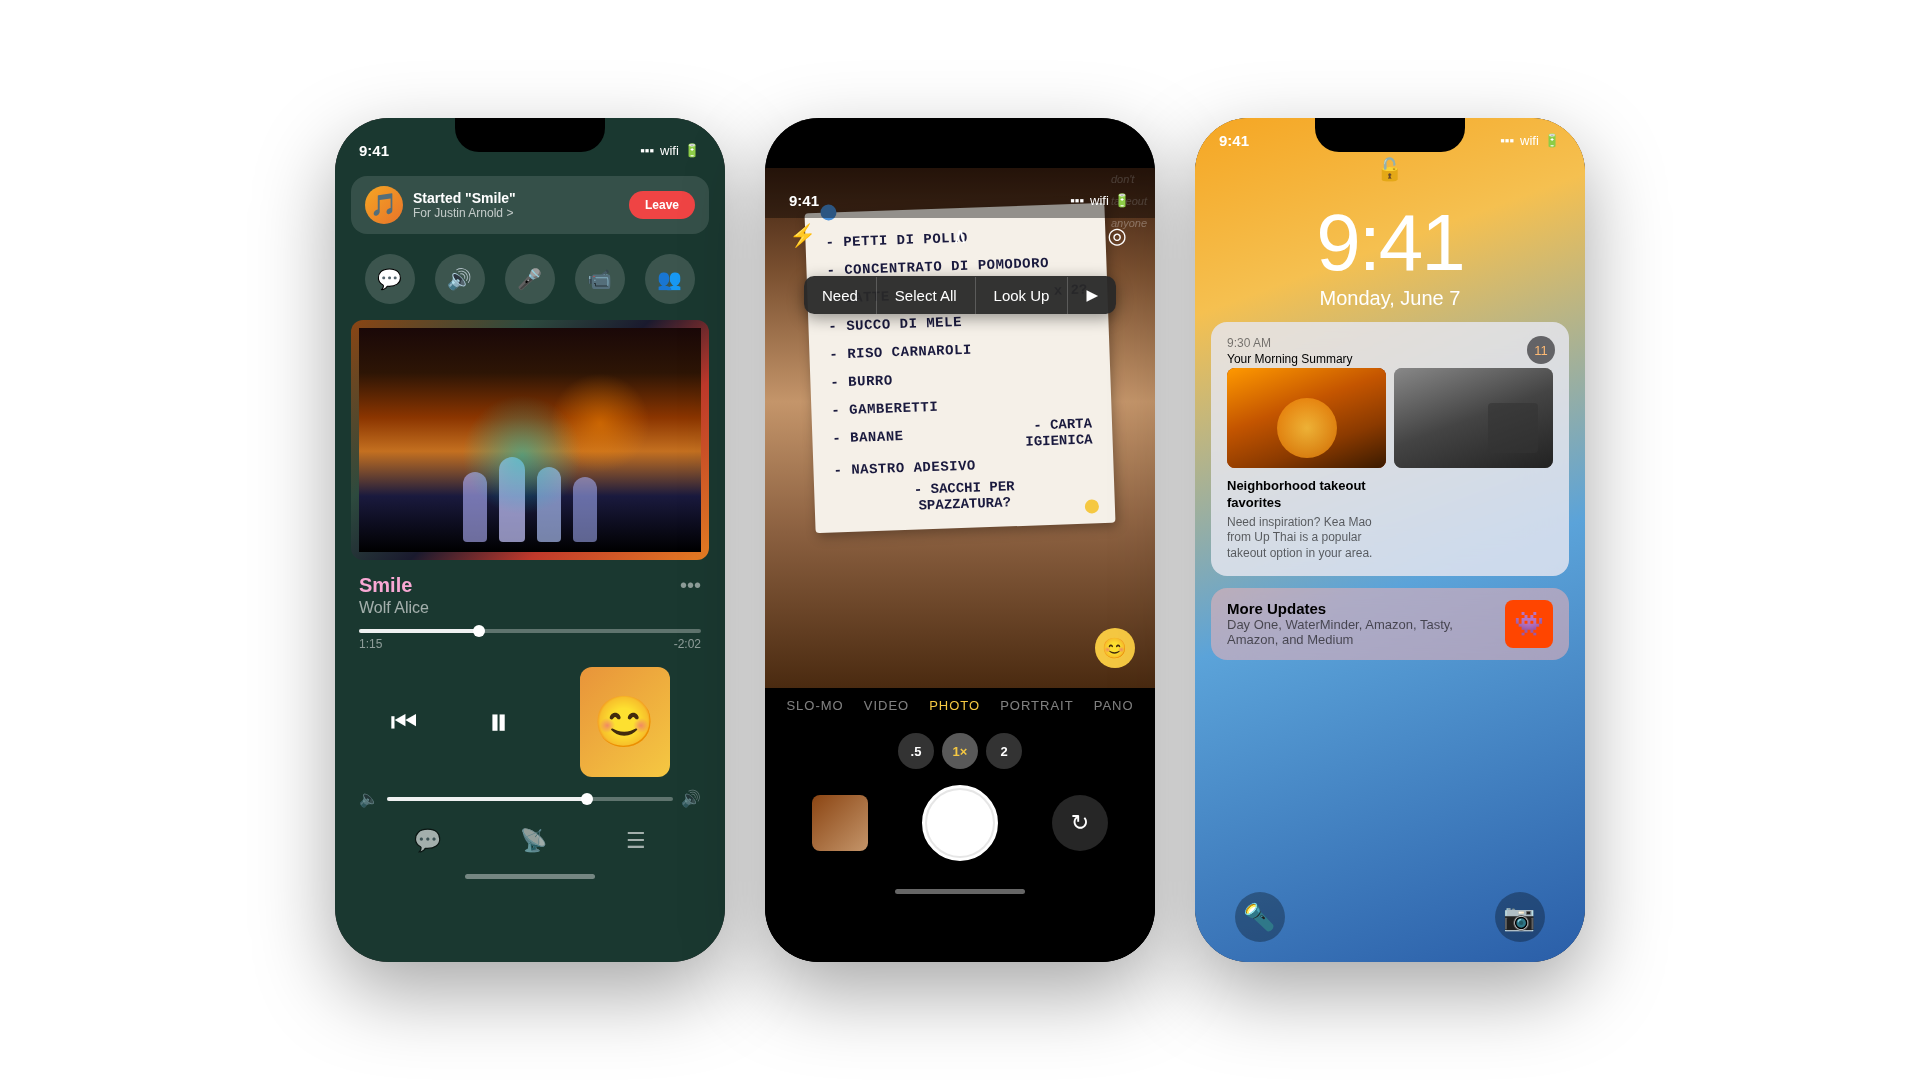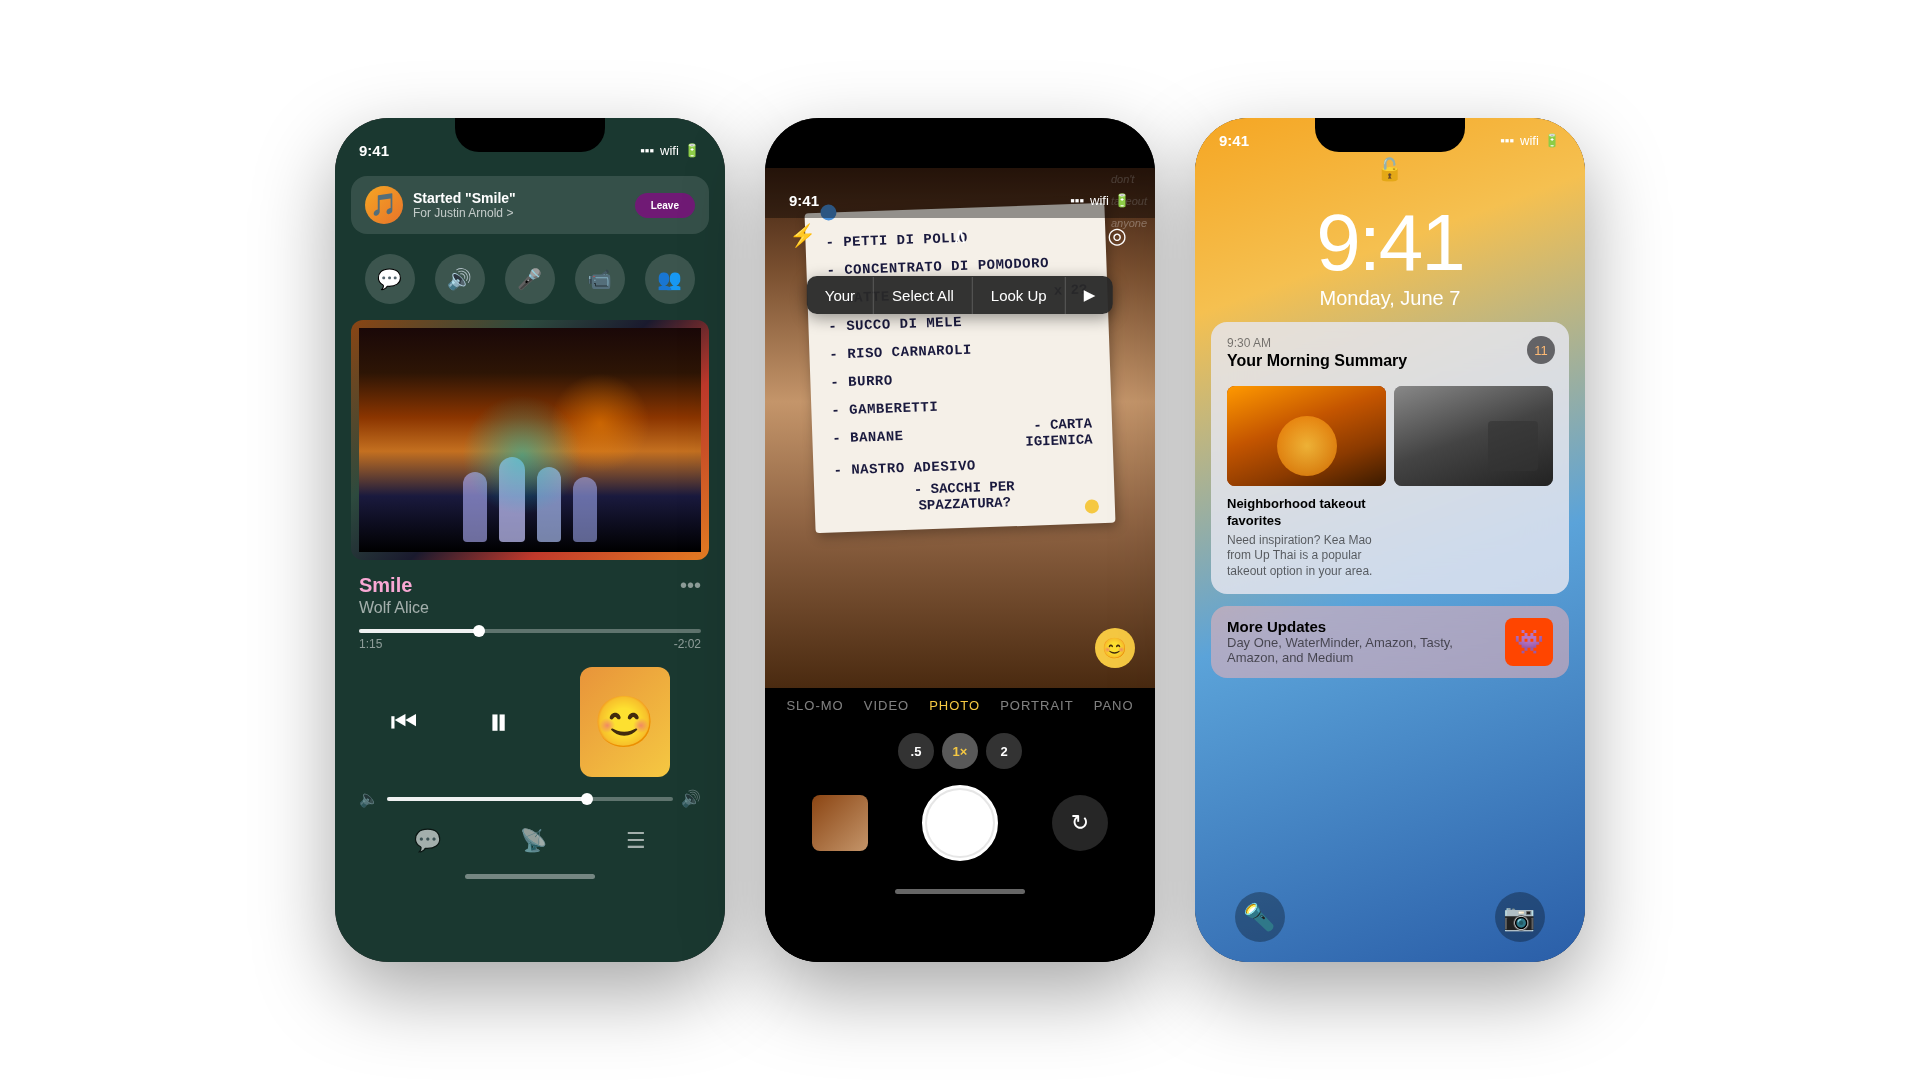--- a/index.html
+++ b/index.html
@@ -128,26 +128,26 @@
       font-weight: 600;
       color: #fff;
     }
 
     .facetime-sub {
       font-size: 12px;
       color: rgba(255,255,255,0.7);
     }
 
     .leave-btn {
-      background: #701a75;
+      background: #ef4444;
       color: #fff;
       border: none;
       border-radius: 20px;
       padding: 7px 16px;
-      font-size: 10px;
+      font-size: 12px;
       font-weight: 600;
     }
 
     .control-row {
       display: flex;
       justify-content: space-around;
       padding: 12px 20px;
     }
 
     .ctrl-btn {
@@ -577,24 +577,24 @@
       position: relative;
     }
 
     .notif-time {
       font-size: 12px;
       color: rgba(0,0,0,0.5);
       margin-bottom: 2px;
     }
 
     .notif-title {
-      font-size: 16px;
-      font-weight: 700;
+      font-size: 12px;
+      font-weight: 400;
       color: #000;
-      margin-bottom: 16px;
+      margin-bottom: 2px;
     }
 
     .notif-badge {
       position: absolute;
       top: 14px;
       right: 14px;
       width: 28px;
       height: 28px;
       background: #636366;
       border-radius: 50%;
@@ -906,21 +906,21 @@
         </div>
       </div>
 
       <div class="camera-top-controls" style="top:50px;">
         <div class="cam-ctrl-icon">⚡</div>
         <div class="cam-ctrl-icon">∧</div>
         <div class="cam-ctrl-icon">◎</div>
       </div>
 
       <div class="text-selection-menu" style="top:108px;">
-        <div class="menu-item">Your</div>
+        <div class="menu-item">Need</div>
         <div class="menu-item">Select All</div>
         <div class="menu-item">Look Up</div>
         <div class="menu-item">▶</div>
       </div>
 
       <div class="camera-viewfinder" style="margin-top:50px;">
 
         <div class="camera-bg-scene">
 
           <div style="position:absolute;top:0;right:8px;color:rgba(255,255,255,0.3);font-size:11px;font-style:italic;line-height:2;">

